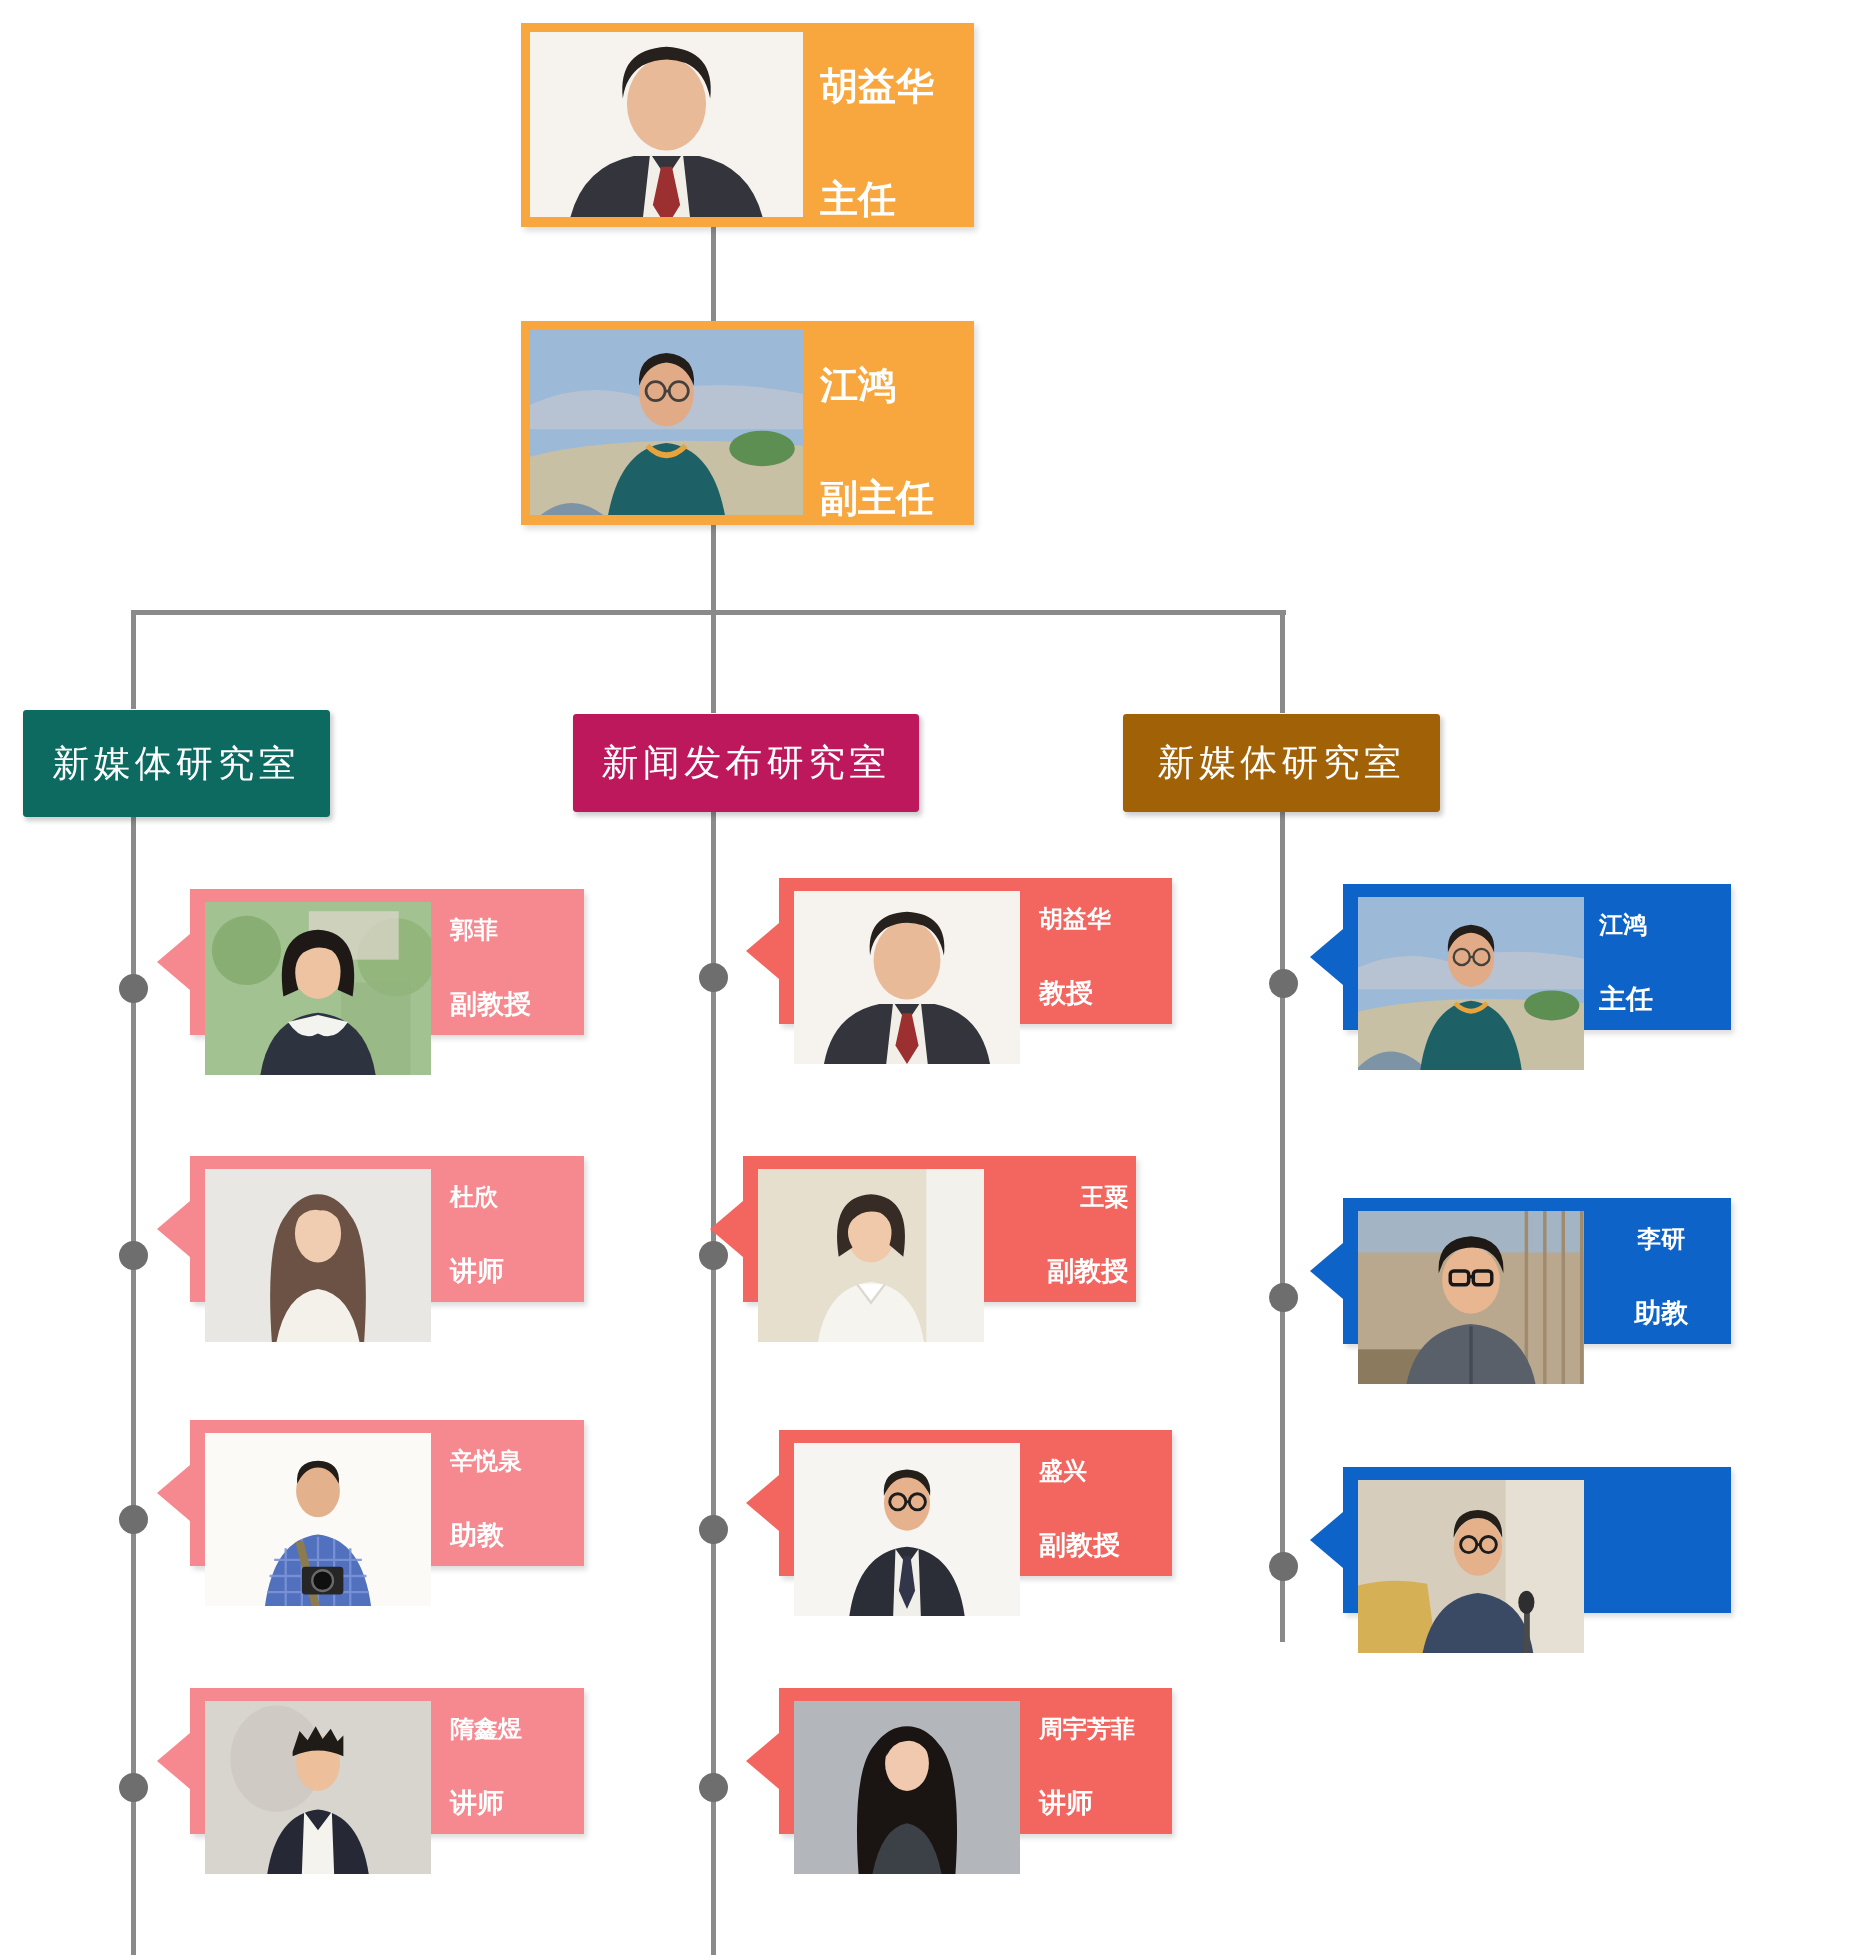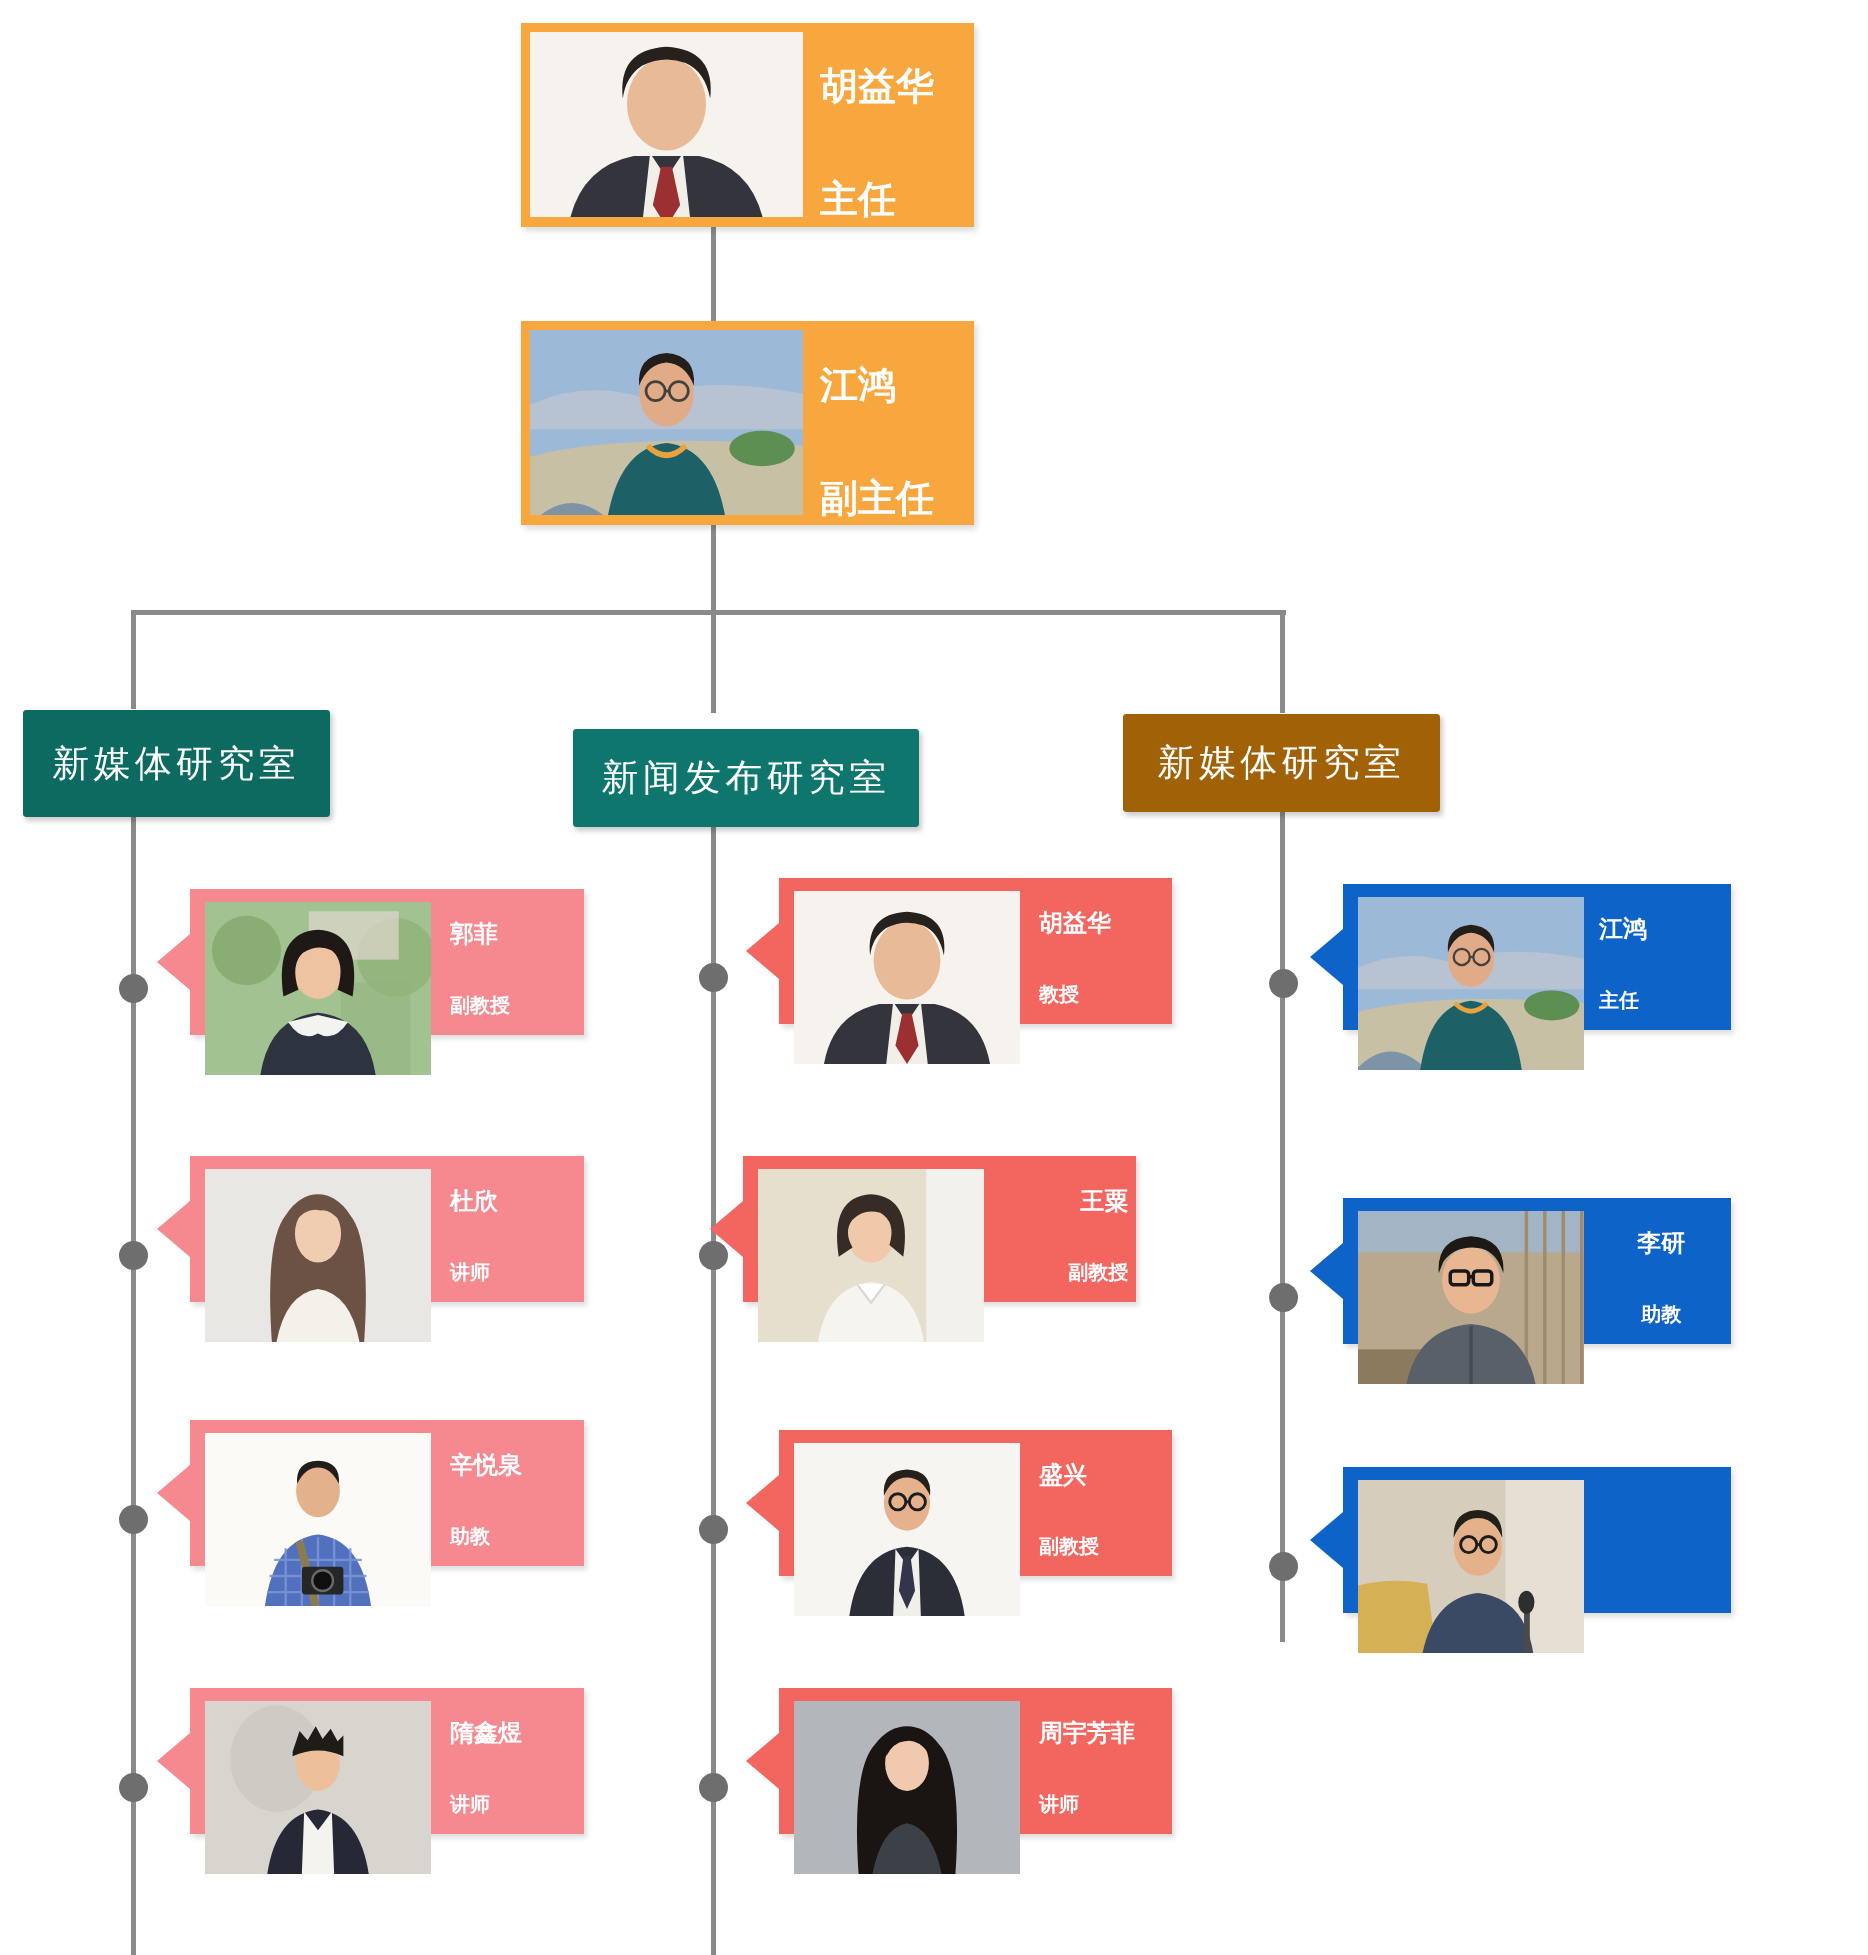--- a/index.html
+++ b/index.html
@@ -38,21 +38,21 @@
     width:0; height:0; border-top:28px solid transparent; border-bottom:28px solid transparent;
     border-right:33px solid #000;
   }
   .member-card .photo { position:absolute; left:14.5px; top:12.8px; width:226px; height:173px; background:#fff; }
   .member-card .meta {
     position:absolute; left:260px; right:7.7px; top:0; height:100%;
     display:flex; flex-direction:column; justify-content:center;
     gap:47px; padding-top:12.8px; box-sizing:border-box;
     color:#fff; font-weight:bold; font-size:24px; line-height:1.1;
   }
-  .member-card .meta .t { font-size:20px; }
+  .member-card .meta .t { font-size:27px; }
 
   .c1 { background:#F5898F; } .c1 .arrow { border-right-color:#F5898F; }
   .c2 { background:#F3655F; } .c2 .arrow { border-right-color:#F3655F; }
   .c3 { background:#0E63C8; } .c3 .arrow { border-right-color:#0E63C8; }
   .c2w { width:393px; } .c3w { width:388px; }
   .c2w .meta { left:260px; } .c3w .meta { left:256px; }
 </style>
 </head>
 <body>
 
@@ -118,21 +118,21 @@
     </div>
     <div class="meta">
       <span>江鸿</span>
       <span>副主任</span>
     </div>
   </div>
 
   <div class="dept" style="left:22.6px;top:710px;width:307px;height:107px;background:#0C6A61;">
     <span>新媒体研究室</span>
   </div>
-  <div class="dept" style="left:573px;top:714px;width:346px;height:98px;background:#0f766e;margin-top:15px;">
+  <div class="dept" style="left:573px;top:714px;width:346px;height:98px;background:#be185d;">
     <span>新闻发布研究室</span>
   </div>
   <div class="dept" style="left:1123px;top:714px;width:317px;height:98px;background:#a16207;">
     <span>新媒体研究室</span>
   </div>
 
   <div class="member-card c1" style="left:190px;top:889px;">
     <span class="arrow"></span>
     <div class="photo">
       <svg viewBox="0 0 200 150" preserveAspectRatio="xMidYMid slice">

